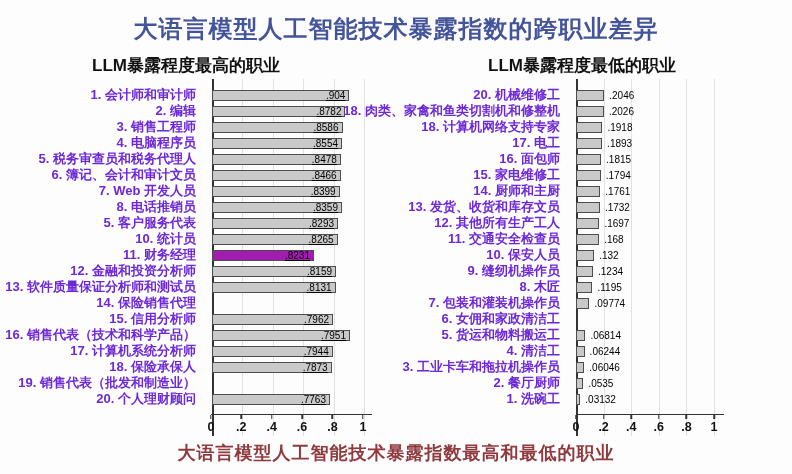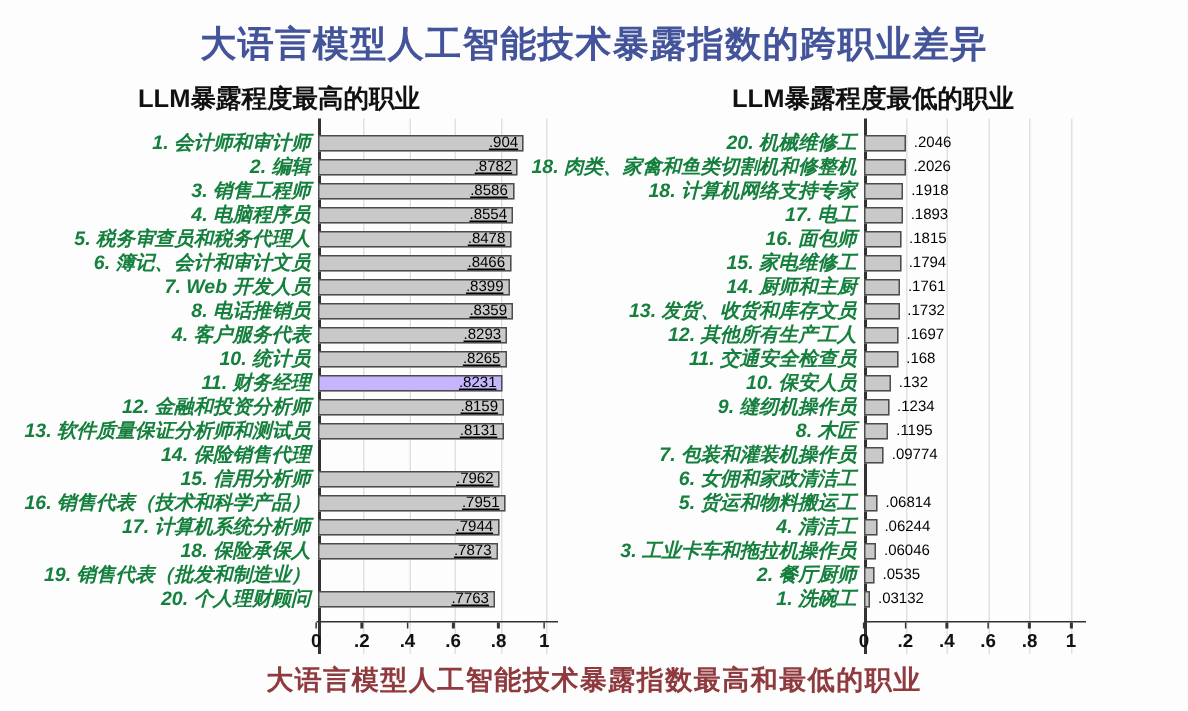--- a/index.html
+++ b/index.html
@@ -66,23 +66,22 @@
     align-items: center;
     height: 16px;
   }
   .cat-label {
     display: flex;
     justify-content: flex-end;
     align-items: center;
     white-space: nowrap;
     font-size: 13px;
     font-weight: 700;
-    color: #15803d;
-    padding-right: 5px;
-    font-style: italic;
+    color: #6d28d9;
+    padding-right: 16px;
   }
   .left  .cat-label { width: 212px; }
   .right .cat-label { width: 204px; }
   .bar-cell {
     display: flex;
     align-items: center;
     height: 16px;
     flex: 1;
   }
   .bar {
@@ -222,39 +221,39 @@
           </div>
           <div class="row">
             <div class="cat-label">8. 电话推销员</div>
             <div class="bar-cell">
               <div class="bar" style="width: 130px; background: rgb(201, 201, 201); border-color: rgb(77, 77, 77);">
                 <span class="val-in">.8359</span>
               </div>
             </div>
           </div>
           <div class="row">
-            <div class="cat-label">4. 客户服务代表</div>
+            <div class="cat-label">5. 客户服务代表</div>
             <div class="bar-cell">
               <div class="bar" style="width: 126.054px; background: rgb(201, 201, 201); border-color: rgb(77, 77, 77);">
                 <span class="val-in">.8293</span>
               </div>
             </div>
           </div>
           <div class="row">
             <div class="cat-label">10. 统计员</div>
             <div class="bar-cell">
               <div class="bar" style="width: 125.628px; background: rgb(201, 201, 201); border-color: rgb(77, 77, 77);">
                 <span class="val-in">.8265</span>
               </div>
             </div>
           </div>
           <div class="row">
             <div class="cat-label">11. 财务经理</div>
             <div class="bar-cell">
-              <div class="bar" style="width: 123px; background: #c4b5fd; border-color: rgb(77, 77, 77);">
+              <div class="bar" style="width: 102px; background: #a21caf; border-color: rgb(77, 77, 77);">
                 <span class="val-in">.8231</span>
               </div>
             </div>
           </div>
           <div class="row">
             <div class="cat-label">12. 金融和投资分析师</div>
             <div class="bar-cell">
               <div class="bar" style="width: 124.017px; background: rgb(201, 201, 201); border-color: rgb(77, 77, 77);">
                 <span class="val-in">.8159</span>
               </div>
@@ -275,21 +274,21 @@
             <div class="cat-label">15. 信用分析师</div>
             <div class="bar-cell">
               <div class="bar" style="width: 121.022px; background: rgb(201, 201, 201); border-color: rgb(77, 77, 77);">
                 <span class="val-in">.7962</span>
               </div>
             </div>
           </div>
           <div class="row">
             <div class="cat-label">16. 销售代表（技术和科学产品）</div>
             <div class="bar-cell">
-              <div class="bar" style="width: 125px; background: rgb(201, 201, 201); border-color: rgb(77, 77, 77);">
+              <div class="bar" style="width: 138px; background: rgb(201, 201, 201); border-color: rgb(77, 77, 77);">
                 <span class="val-in">.7951</span>
               </div>
             </div>
           </div>
           <div class="row">
             <div class="cat-label">17. 计算机系统分析师</div>
             <div class="bar-cell">
               <div class="bar" style="width: 120.749px; background: rgb(201, 201, 201); border-color: rgb(77, 77, 77);">
                 <span class="val-in">.7944</span>
               </div>

